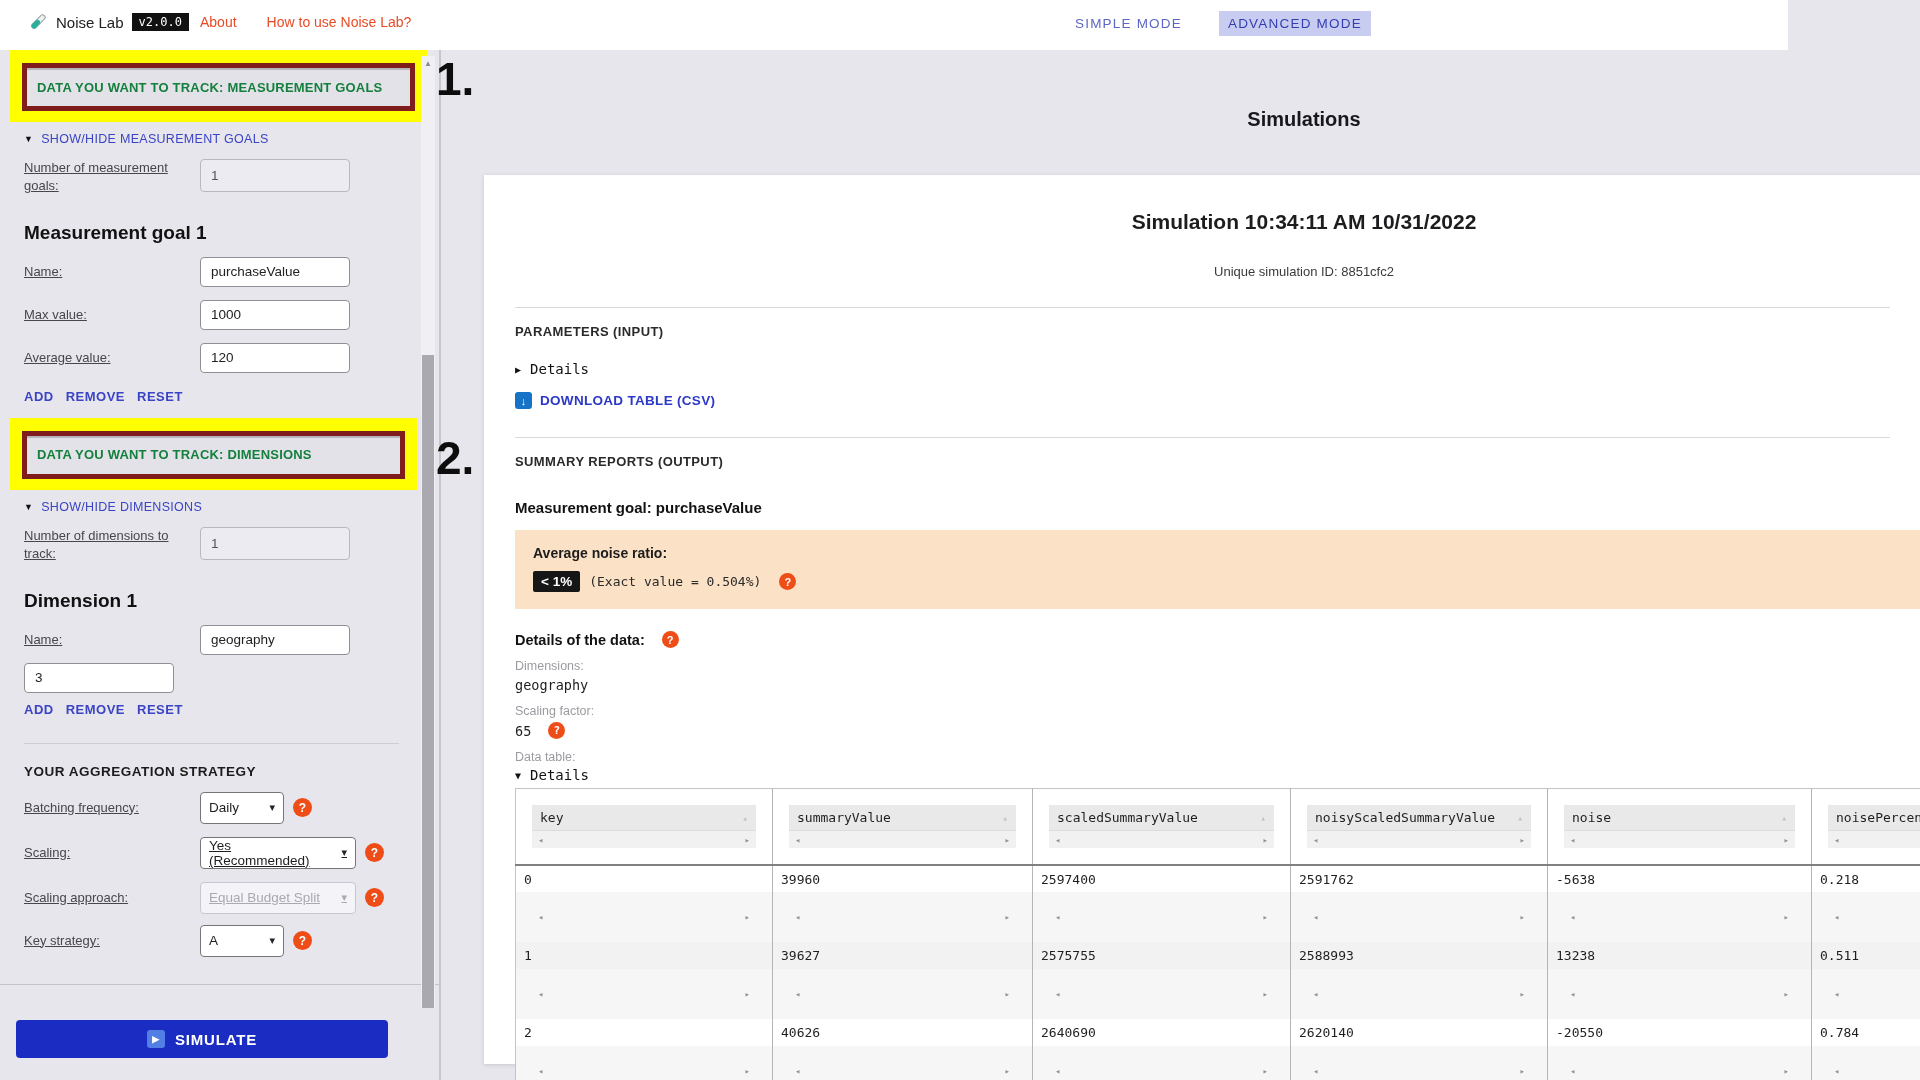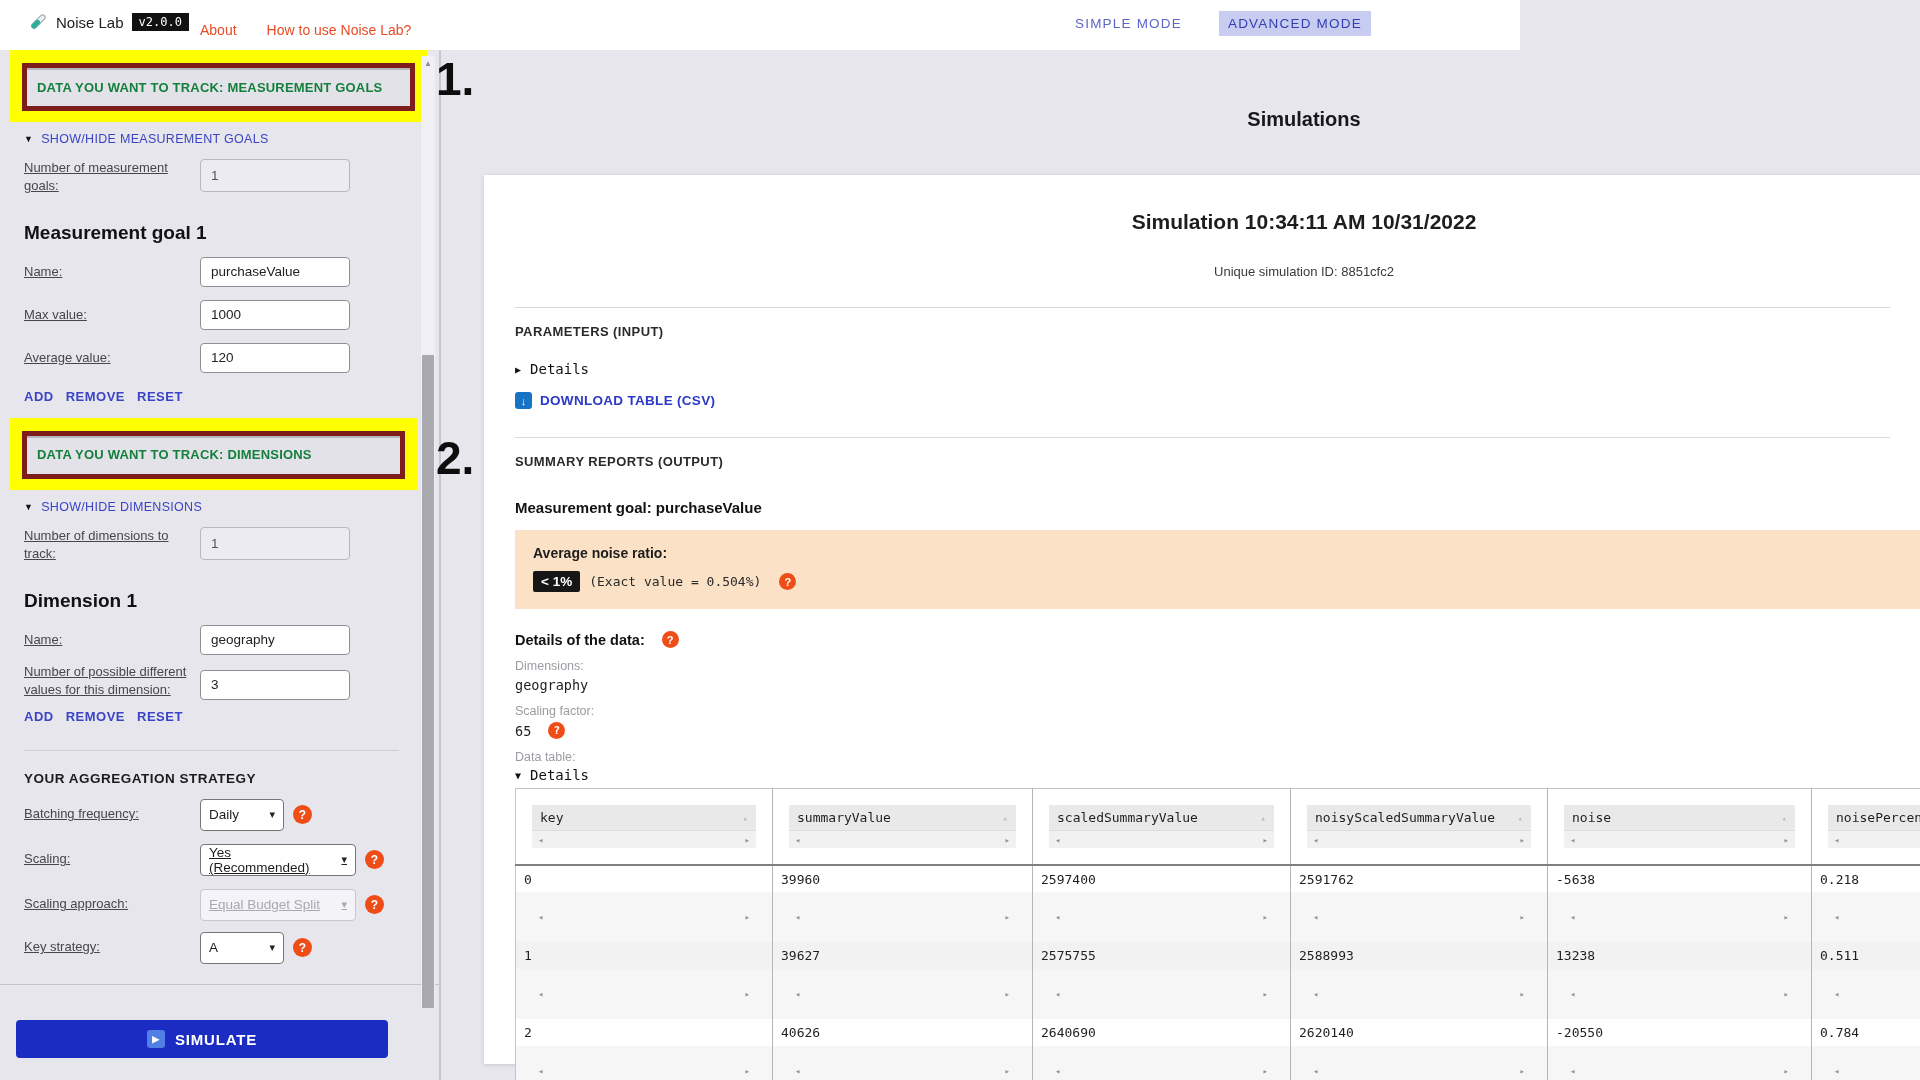--- a/index.html
+++ b/index.html
@@ -1,24 +1,24 @@
 <!DOCTYPE html>
 <html><head>
 <meta charset="utf-8">
 <style>
   * { box-sizing: border-box; margin: 0; padding: 0; }
   html,body { width:1920px; height:1080px; overflow:hidden;
     font-family:"Liberation Sans", sans-serif; background:#e7e6ed; color:#222; }
 
   
-  .topbar { position:absolute; left:0; top:0; width:1520px; height:50px; background:#fff; z-index:30; }
+  .topbar { position:absolute; left:0; top:0; width:1788px; height:50px; background:#fff; z-index:30; }
   .brand { position:absolute; left:28px; top:12px; display:flex; align-items:center; gap:8px; }
   .brand-name { font-size:15px; color:#202124; }
   .ver-badge { background:#111; color:#fff; font-family:"DejaVu Sans Mono",monospace; font-size:12px; padding:2px 7px; }
-  .topnav { position:absolute; left:200px; top:14px; display:flex; gap:30px;margin-top:8px; }
+  .topnav { position:absolute; left:200px; top:14px; display:flex; gap:30px; }
   .topnav a { color:#e84b26; font-size:14px; text-decoration:none; }
   .modes { position:absolute; left:1066px; top:11px; display:flex; gap:28px; align-items:center; }
   .mode { font-size:13.5px; letter-spacing:1.2px; color:#5c66c4; padding:5px 9px; cursor:pointer; }
   .mode.active { background:#c8ccf1; color:#333fb0; }
 
   
   .sidebar { position:absolute; left:0; top:50px; bottom:0; width:441px; background:#e7e6ed;
     border-right:2px solid #c7c6ce; overflow:hidden; z-index:10; }
   .band { background:#ffff00; margin-left:10px; width:417px; padding:13px 12px 11px 12px; }
   .band.b2 { width:407px; }
@@ -197,21 +197,20 @@
   </div>
 
   <div class="goal-h">Dimension 1</div>
 
   <div class="srow">
     <div class="lbl">Name:</div>
     <input class="txt" value="geography" style="">
   </div>
 
   <div class="srow bottom" style="margin-top:8px;">
-    <div class="lbl">Number of possible different values for this dimension:</div>
     <input class="txt" value="3" style="">
   </div>
 
   <div class="actions" style="margin-top:9px;">
     <span>ADD</span>
     <span>REMOVE</span>
     <span>RESET</span>
   </div>
 
   <hr class="sb-divider">

